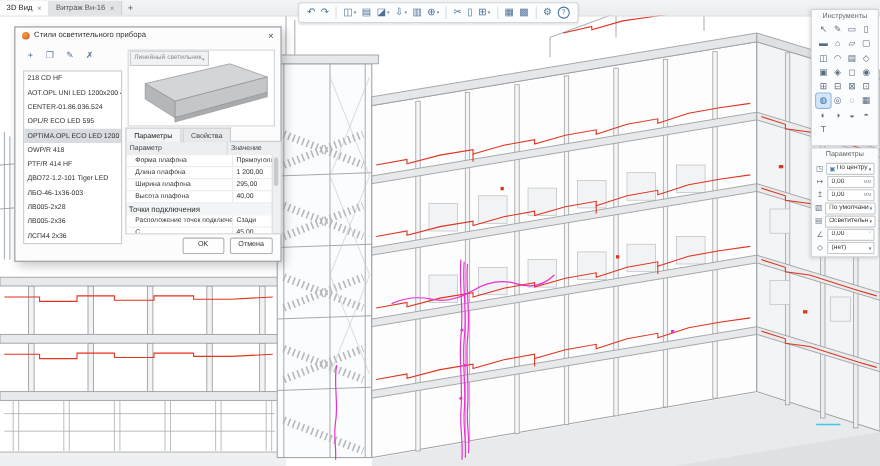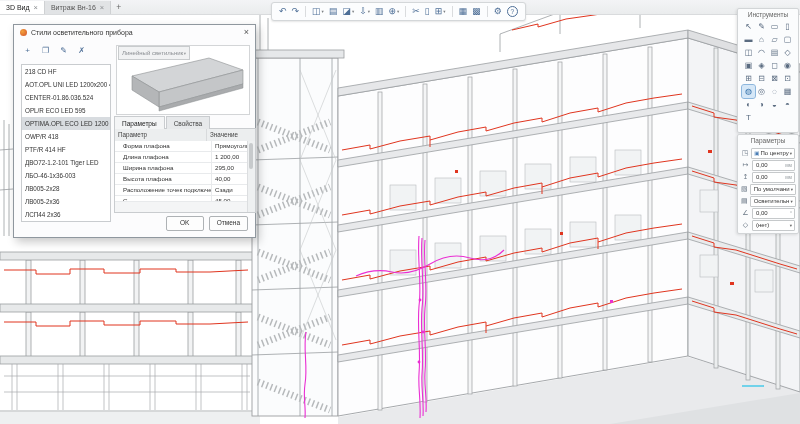--- a/index.html
+++ b/index.html
@@ -609,20 +609,24 @@
         <div class="trow">
           <span class="tc n">Ширина плафона</span>
           <span class="tc v">295,00</span>
         </div>
 
         <div class="trow">
           <span class="tc n">Высота плафона</span>
           <span class="tc v">40,00</span>
         </div>
 
+        <div class="trow section">
+          <span class="tc n">Точки подключения</span>
+          <span class="tc v"></span>
+        </div>
 
         <div class="trow">
           <span class="tc n">Расположение точек подключени</span>
           <span class="tc v">Сзади</span>
         </div>
 
         <div class="trow clip">
           <span class="tc n">С</span>
           <span class="tc v">45,00</span>
         </div>

